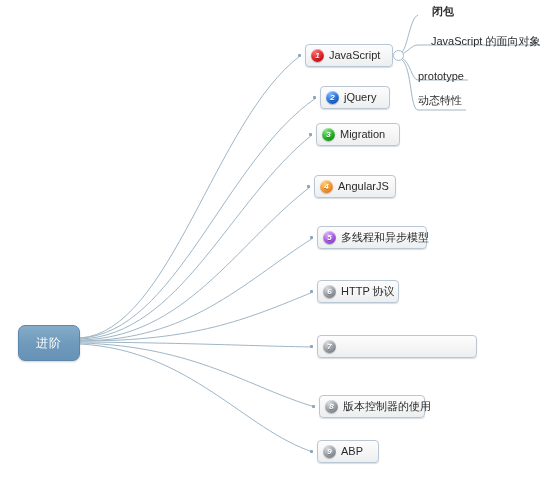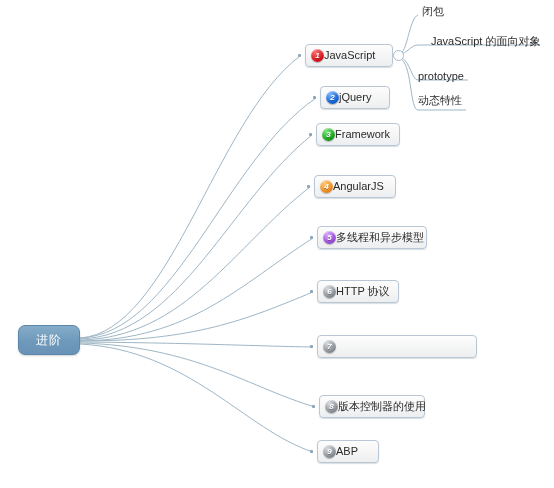--- a/index.html
+++ b/index.html
@@ -22,38 +22,39 @@
   }
 
   
   .root-node{
     background:linear-gradient(to bottom,#85acc9 0%,#6e99bb 55%,#6893b7 100%);
     border:1px solid #5b87ad;
     border-radius:7px;
     color:#ffffff;
     font-size:12px;
     padding:0 14px;
-    height:30px;
+    height:36px;
     justify-content:center;
     box-shadow:0 1px 2px rgba(0,0,0,0.18);
   }
   .root-label{color:#ffffff;font-size:12px;letter-spacing:1px;}
 
   
   .topic{
     background:linear-gradient(to bottom,#fdfdfd 0%,#f6f6f6 48%,#eceef0 100%);
     border:1px solid #b9c7d4;
     border-radius:4px;
     height:23px;
     padding:0 8px 0 5px;
     box-shadow:0 1px 1px rgba(120,135,150,0.28);
   }
   .topic-label{
     font-size:11px;
     color:#2a2a2a;
+    margin-left:5px;
     line-height:1;
   }
 
   
   .badge{
     width:13px;height:13px;
     border-radius:50%;
     flex:0 0 13px;
     display:flex;align-items:center;justify-content:center;
     font-size:8px;
@@ -119,42 +120,42 @@
   </div>
 
   <div class="dot" style="left:298px;top:54px;"></div>
   <div class="node topic" style="left:305px;top:44px;width:88px;">
     <span class="badge" style="background:radial-gradient(circle at 35% 28%, #ff6b6b 0%, #d5161c 62%, #9e0d12 100%);">1</span>
     <span class="topic-label">JavaScript</span>
   </div>
   <div class="collapser" style="left:393px;top:50px;"></div>
 
   <div class="node subtopic" style="left:418px;top:3px;">
-    <span class="topic-label" style="margin-left:4px;">闭包</span>
+    <span class="topic-label" style="margin-left:14px;font-weight:bold;">闭包</span>
   </div>
   <div class="node subtopic" style="left:415px;top:33px;">
     <span class="topic-label" style="margin-left:16px;">JavaScript 的面向对象</span>
   </div>
   <div class="node subtopic" style="left:418px;top:68px;">
     <span class="topic-label" style="margin-left:0;">prototype</span>
   </div>
   <div class="node subtopic" style="left:418px;top:92px;">
     <span class="topic-label" style="margin-left:0;">动态特性</span>
   </div>
 
   <div class="dot" style="left:313px;top:96px;"></div>
   <div class="node topic" style="left:320px;top:86px;width:70px;">
     <span class="badge" style="background:radial-gradient(circle at 35% 28%, #7ab4ff 0%, #1565d8 62%, #0c3f92 100%);">2</span>
     <span class="topic-label">jQuery</span>
   </div>
 
   <div class="dot" style="left:309px;top:133px;"></div>
   <div class="node topic" style="left:316px;top:123px;width:84px;">
     <span class="badge" style="background:radial-gradient(circle at 35% 28%, #7ae87a 0%, #1ba31b 62%, #0d6b0d 100%);">3</span>
-    <span class="topic-label">Framework</span>
+    <span class="topic-label">Migration</span>
   </div>
 
   <div class="dot" style="left:307px;top:185px;"></div>
   <div class="node topic" style="left:314px;top:175px;width:82px;">
     <span class="badge" style="background:radial-gradient(circle at 35% 28%, #ffcb7a 0%, #f08b1e 62%, #b35d05 100%);">4</span>
     <span class="topic-label">AngularJS</span>
   </div>
 
   <div class="dot" style="left:310px;top:236px;"></div>
   <div class="node topic" style="left:317px;top:226px;width:110px;">

